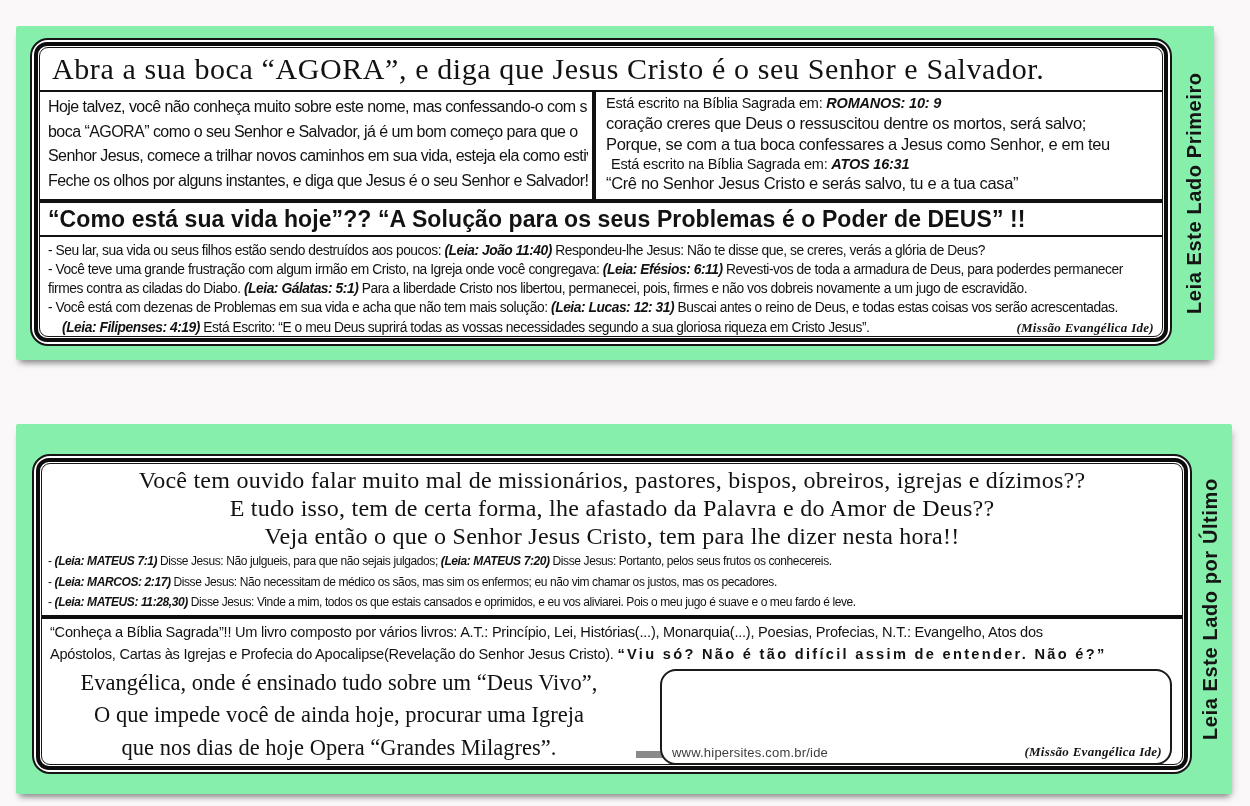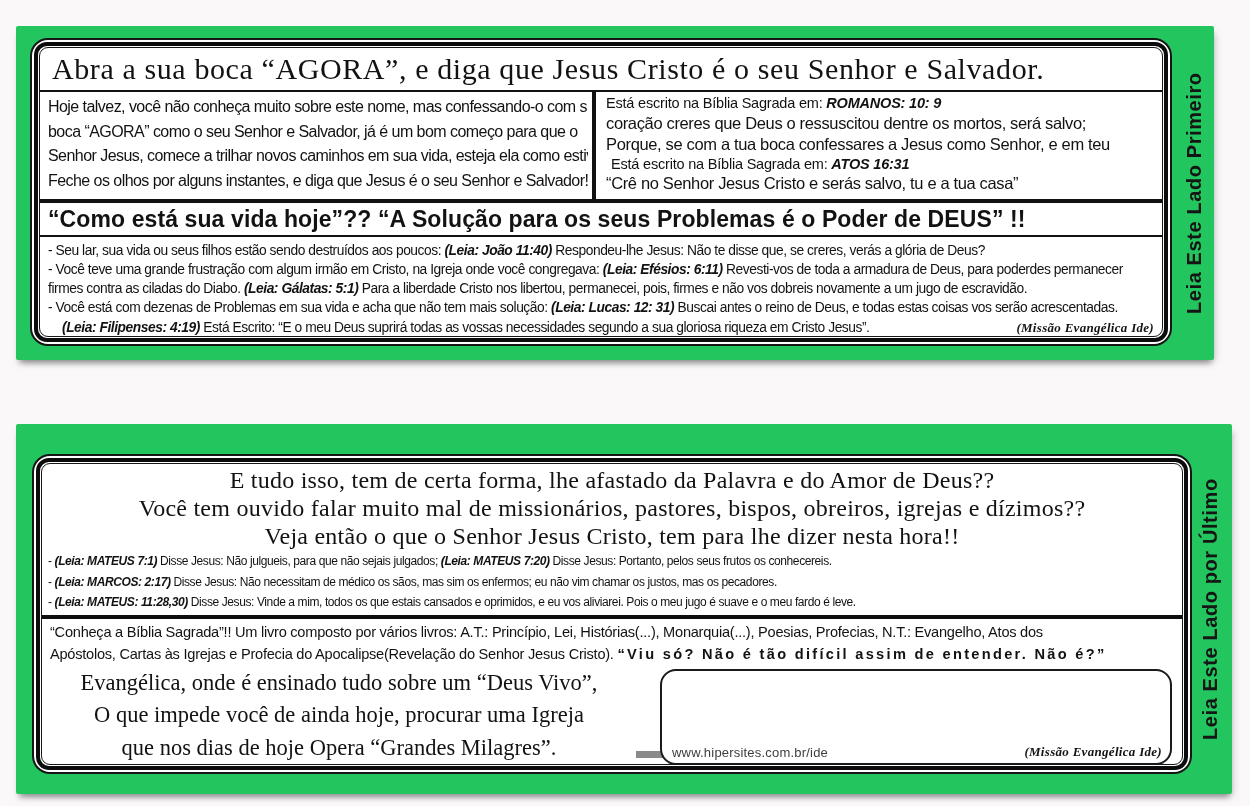--- a/index.html
+++ b/index.html
@@ -6,21 +6,21 @@
   html,body { width:1250px; height:806px; }
   body {
     position: relative;
     background: #faf8f8;
     color: #121212;
     font-family: "Liberation Sans", sans-serif;
     overflow: hidden;
   }
   .paper {
     position: absolute;
-    background: #22c55e;
+    background: #86efac;
     box-shadow: 0 6px 6px -3px rgba(90,90,90,.6), 4px 4px 7px -3px rgba(120,120,120,.35);
     border-radius: 2px;
   }
   .paper1 { left:16px; top:26px;  width:1198px; height:334px; }
   .paper2 { left:16px; top:424px; width:1216px; height:370px; }
 
   
   .frame { position:absolute; border:2px solid #161616; border-radius:18px; padding:2px; background:#fff; }
   .paper1 .frame { left:14px; top:12px; width:1142px; height:308px; }
   .paper2 .frame { left:16px; top:30px; width:1160px; height:320px; }
@@ -138,22 +138,22 @@
   </div>
   <div class="side-label">Leia Este Lado Primeiro</div>
 </section>
 
 <section class="paper paper2">
   <div class="frame">
     <div class="frame-mid">
       <div class="frame-inner">
 
         <div class="c2-head">
+          <div class="hline">Você tem ouvido falar muito mal de missionários, pastores, bispos, obreiros, igrejas e dízimos??</div>
           <div class="hline">E tudo isso, tem de certa forma, lhe afastado da Palavra e do Amor de Deus??</div>
-          <div class="hline">Você tem ouvido falar muito mal de missionários, pastores, bispos, obreiros, igrejas e dízimos??</div>
           <div class="hline">Veja então o que o Senhor Jesus Cristo, tem para lhe dizer nesta hora!!</div>
         </div>
 
         <div class="c2-bullets">
           <div class="bline"><span class="seg">- </span><span class="seg seg-ref">(Leia: MATEUS 7:1)</span><span class="seg"> Disse Jesus: Não julgueis, para que não sejais julgados; </span><span class="seg seg-ref">(Leia: MATEUS 7:20)</span><span class="seg">  Disse Jesus: Portanto, pelos seus frutos os conhecereis.</span></div>
           <div class="bline"><span class="seg">- </span><span class="seg seg-ref">(Leia: MARCOS: 2:17)</span><span class="seg"> Disse Jesus: Não necessitam de médico os sãos, mas sim os enfermos; eu não vim chamar os justos, mas os pecadores.</span></div>
           <div class="bline"><span class="seg">- </span><span class="seg seg-ref">(Leia: MATEUS: 11:28,30)</span><span class="seg"> Disse Jesus: Vinde a mim, todos os que estais cansados e oprimidos, e eu vos aliviarei. Pois o meu jugo é suave e o meu fardo é leve.</span></div>
         </div>
 
         <div class="c2-rule"></div>

